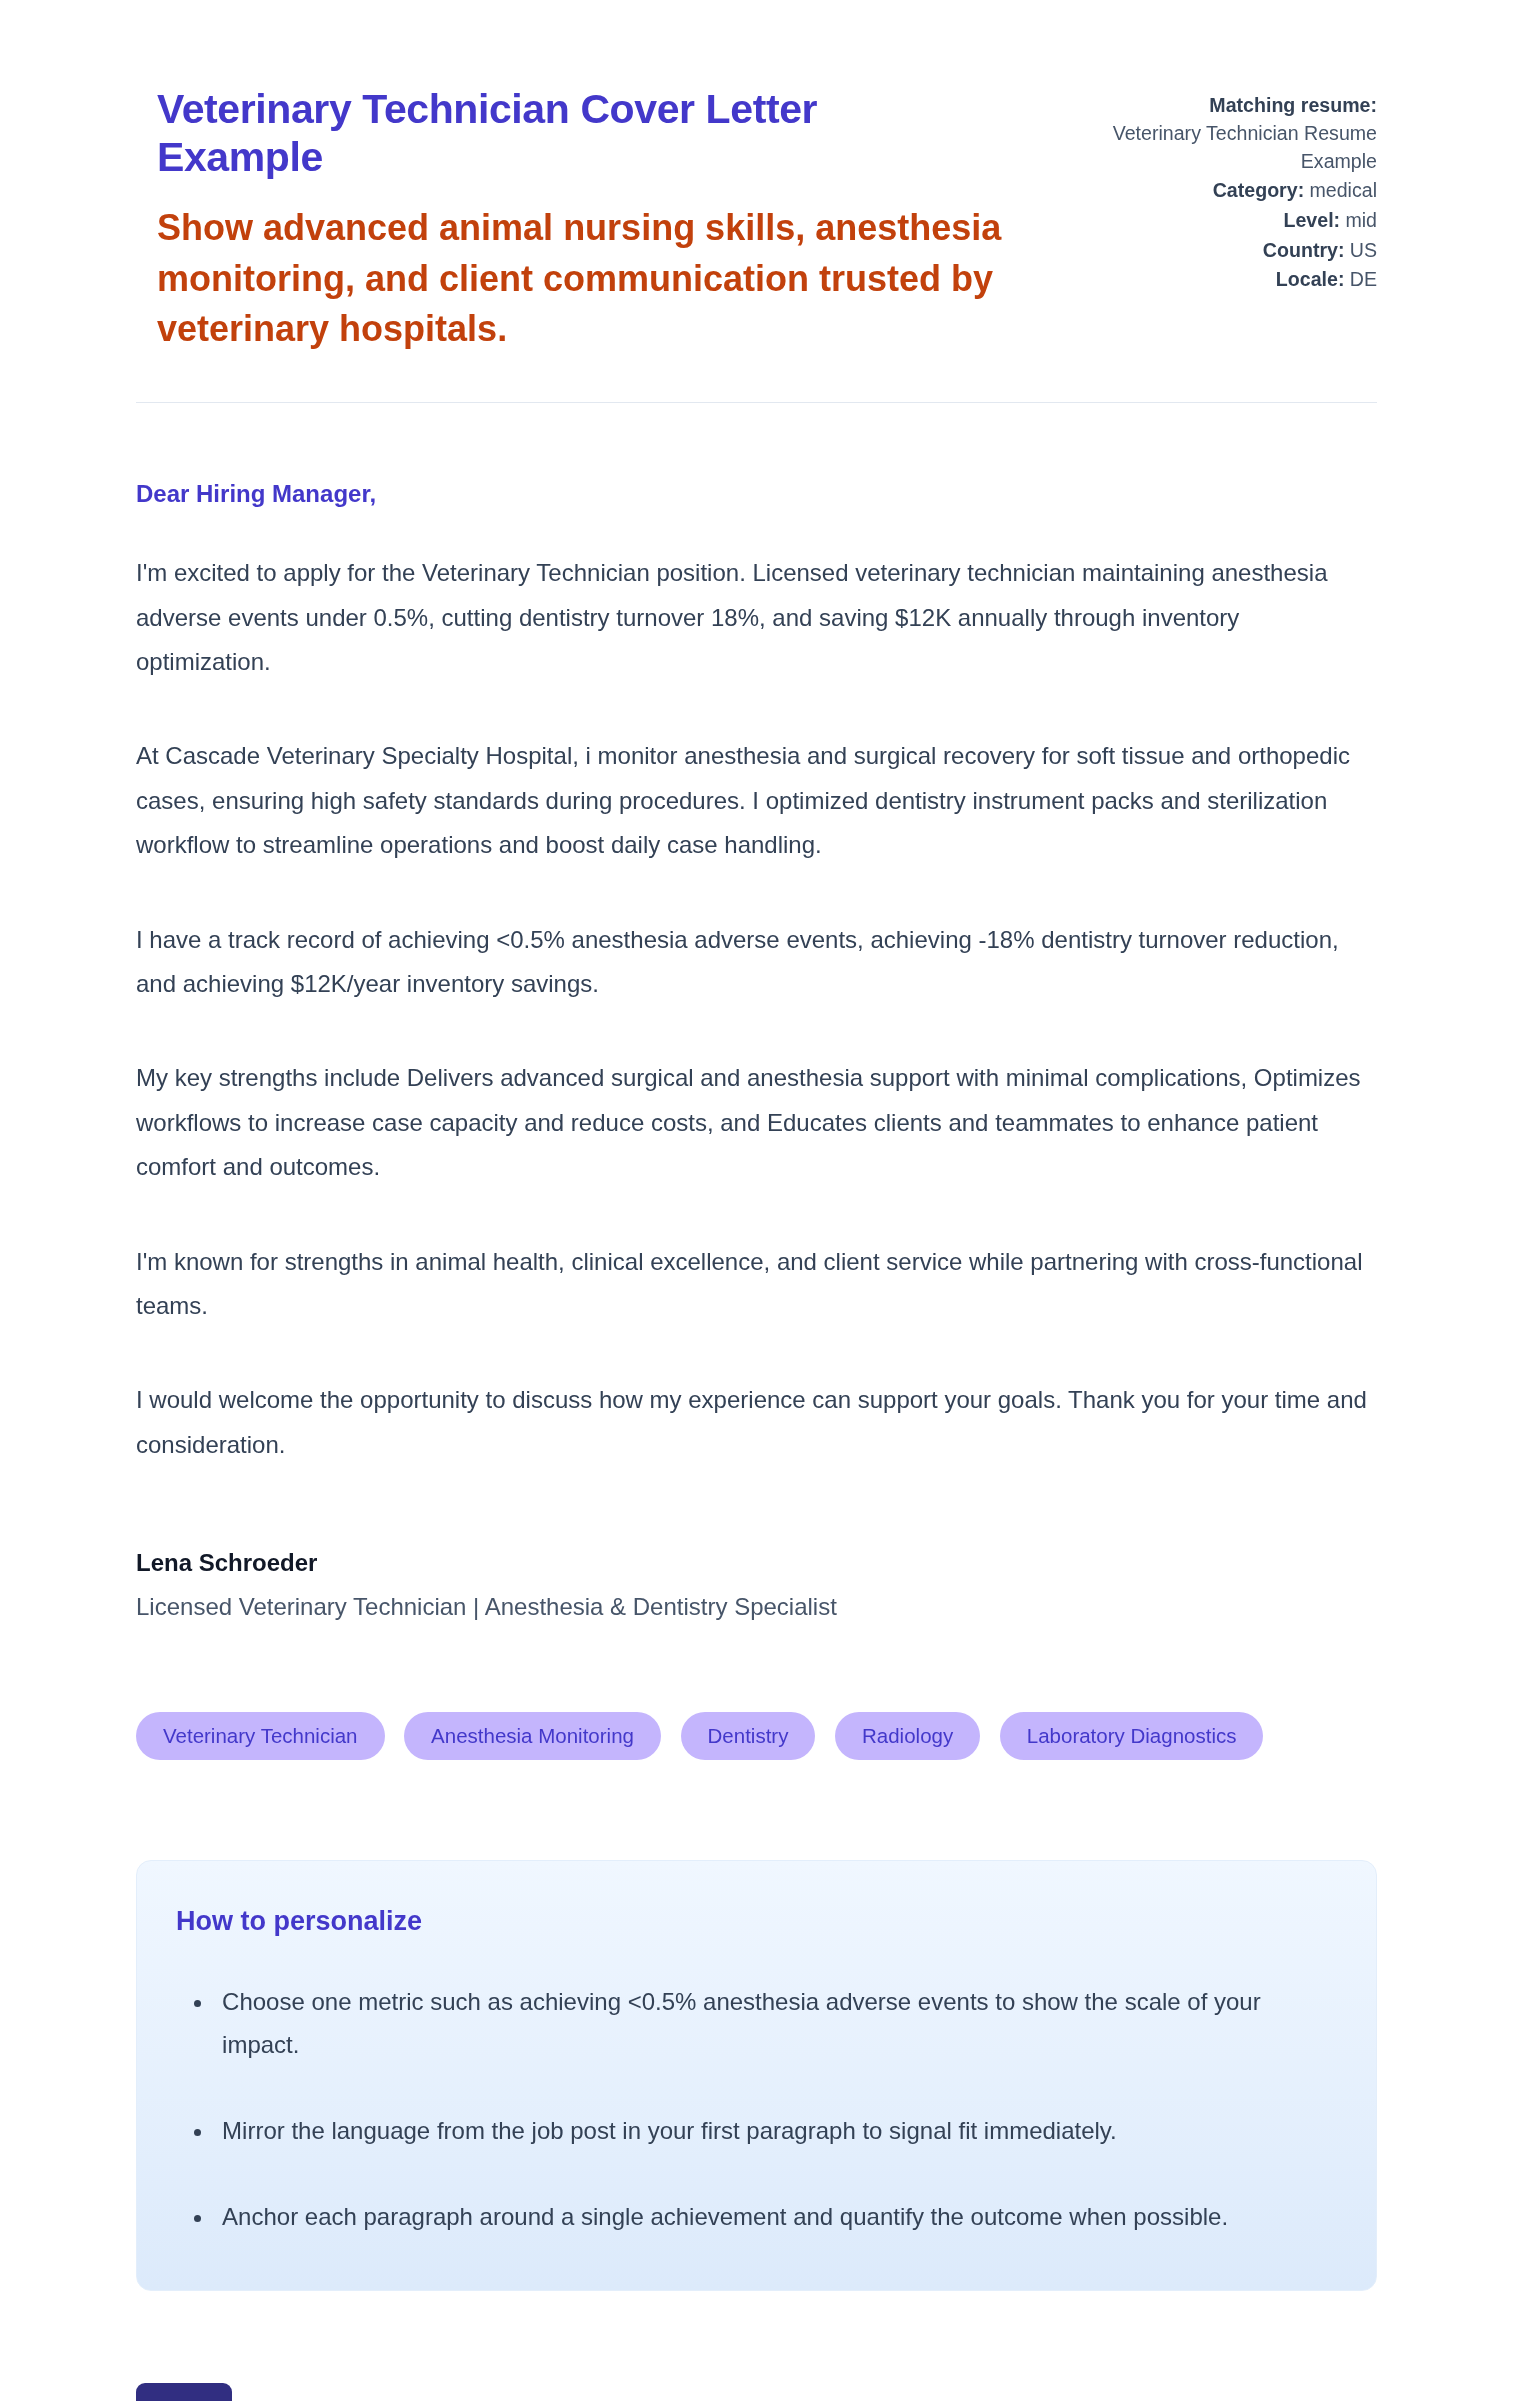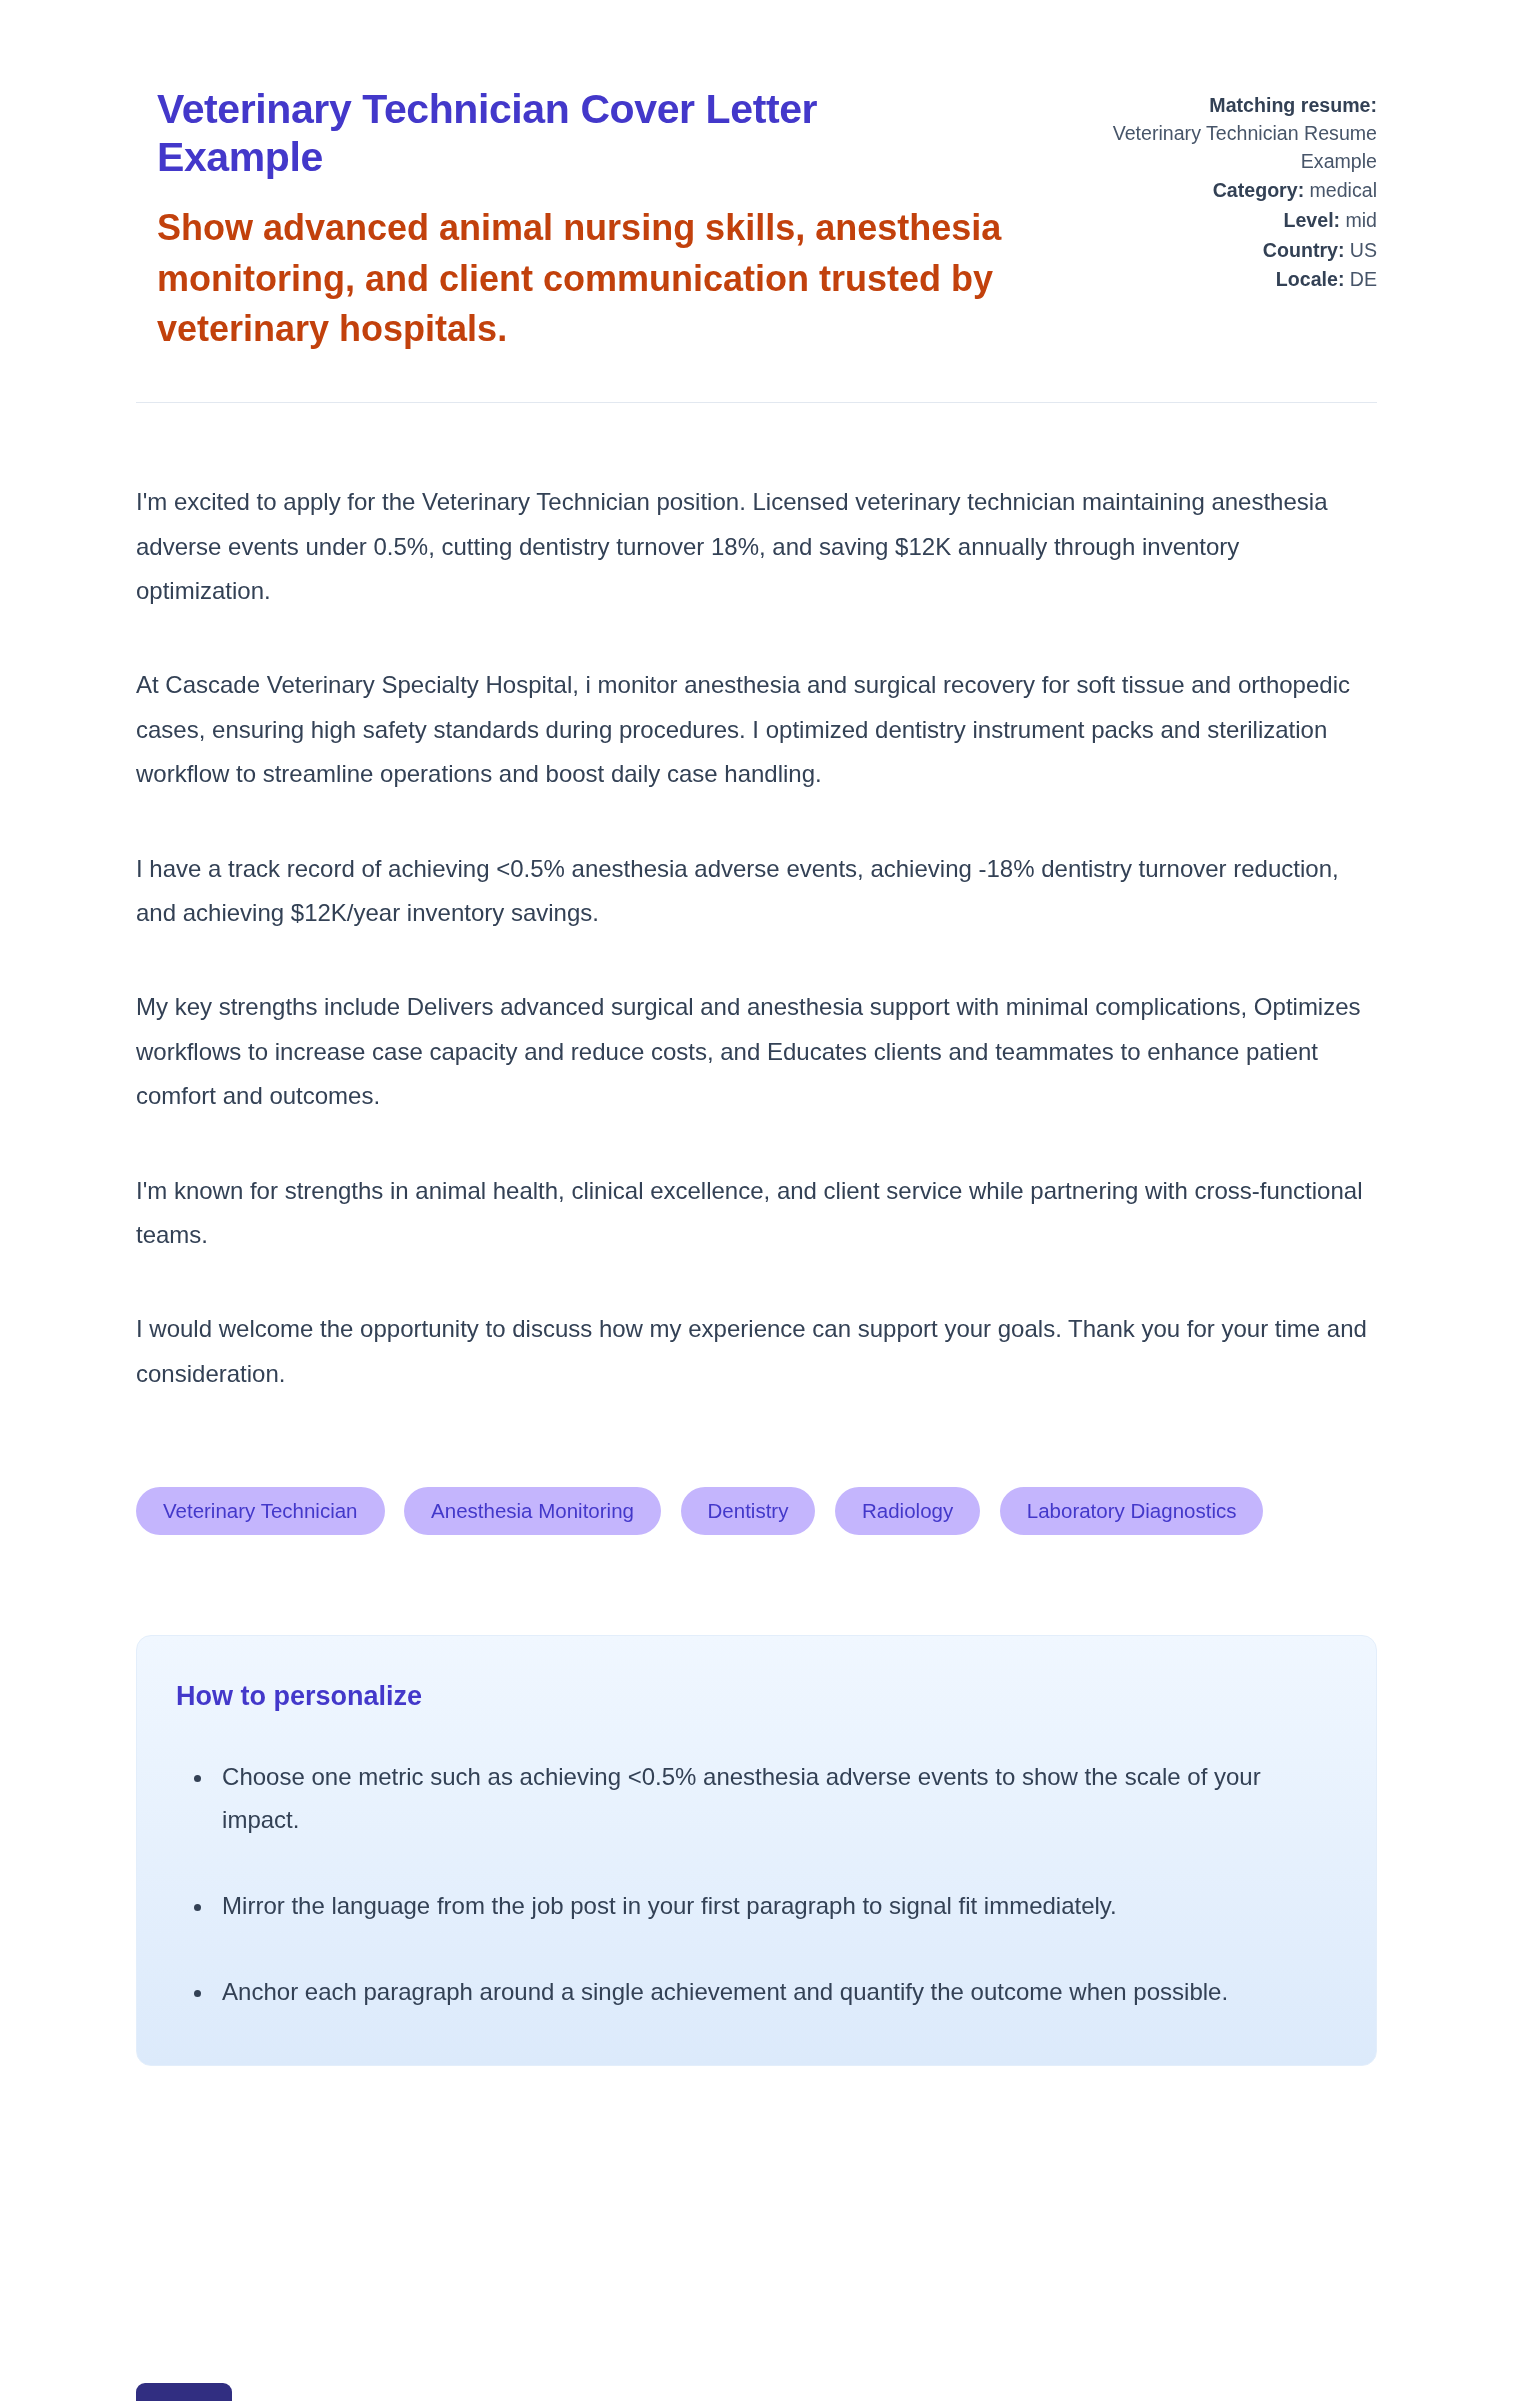--- a/index.html
+++ b/index.html
@@ -165,27 +165,32 @@
       </div>
       <div class="meta-row">
         <span class="meta-label">Locale:</span><span class="meta-value">DE</span>
       </div>
     </div>
   </div>
 
   <hr class="divider">
 
   <div class="letter">
+    <p class="salutation">Dear Hiring Manager,</p>
     <p class="body-par">I'm excited to apply for the Veterinary Technician position. Licensed veterinary technician maintaining anesthesia adverse events under 0.5%, cutting dentistry turnover 18%, and saving $12K annually through inventory optimization.</p>
     <p class="body-par">At Cascade Veterinary Specialty Hospital, i monitor anesthesia and surgical recovery for soft tissue and orthopedic cases, ensuring high safety standards during procedures. I optimized dentistry instrument packs and sterilization workflow to streamline operations and boost daily case handling.</p>
     <p class="body-par">I have a track record of achieving &lt;0.5% anesthesia adverse events, achieving -18% dentistry turnover reduction, and achieving $12K/year inventory savings.</p>
     <p class="body-par">My key strengths include Delivers advanced surgical and anesthesia support with minimal complications, Optimizes workflows to increase case capacity and reduce costs, and Educates clients and teammates to enhance patient comfort and outcomes.</p>
     <p class="body-par">I'm known for strengths in animal health, clinical excellence, and client service while partnering with cross-functional teams.</p>
     <p class="body-par">I would welcome the opportunity to discuss how my experience can support your goals. Thank you for your time and consideration.</p>
 
+    <div class="signature">
+      <p class="sig-name">Lena Schroeder</p>
+      <p class="sig-role">Licensed Veterinary Technician | Anesthesia &amp; Dentistry Specialist</p>
+    </div>
   </div>
 
   <div class="tags">
     <span class="tag">Veterinary Technician</span>
     <span class="tag">Anesthesia Monitoring</span>
     <span class="tag">Dentistry</span>
     <span class="tag">Radiology</span>
     <span class="tag">Laboratory Diagnostics</span>
   </div>
 

